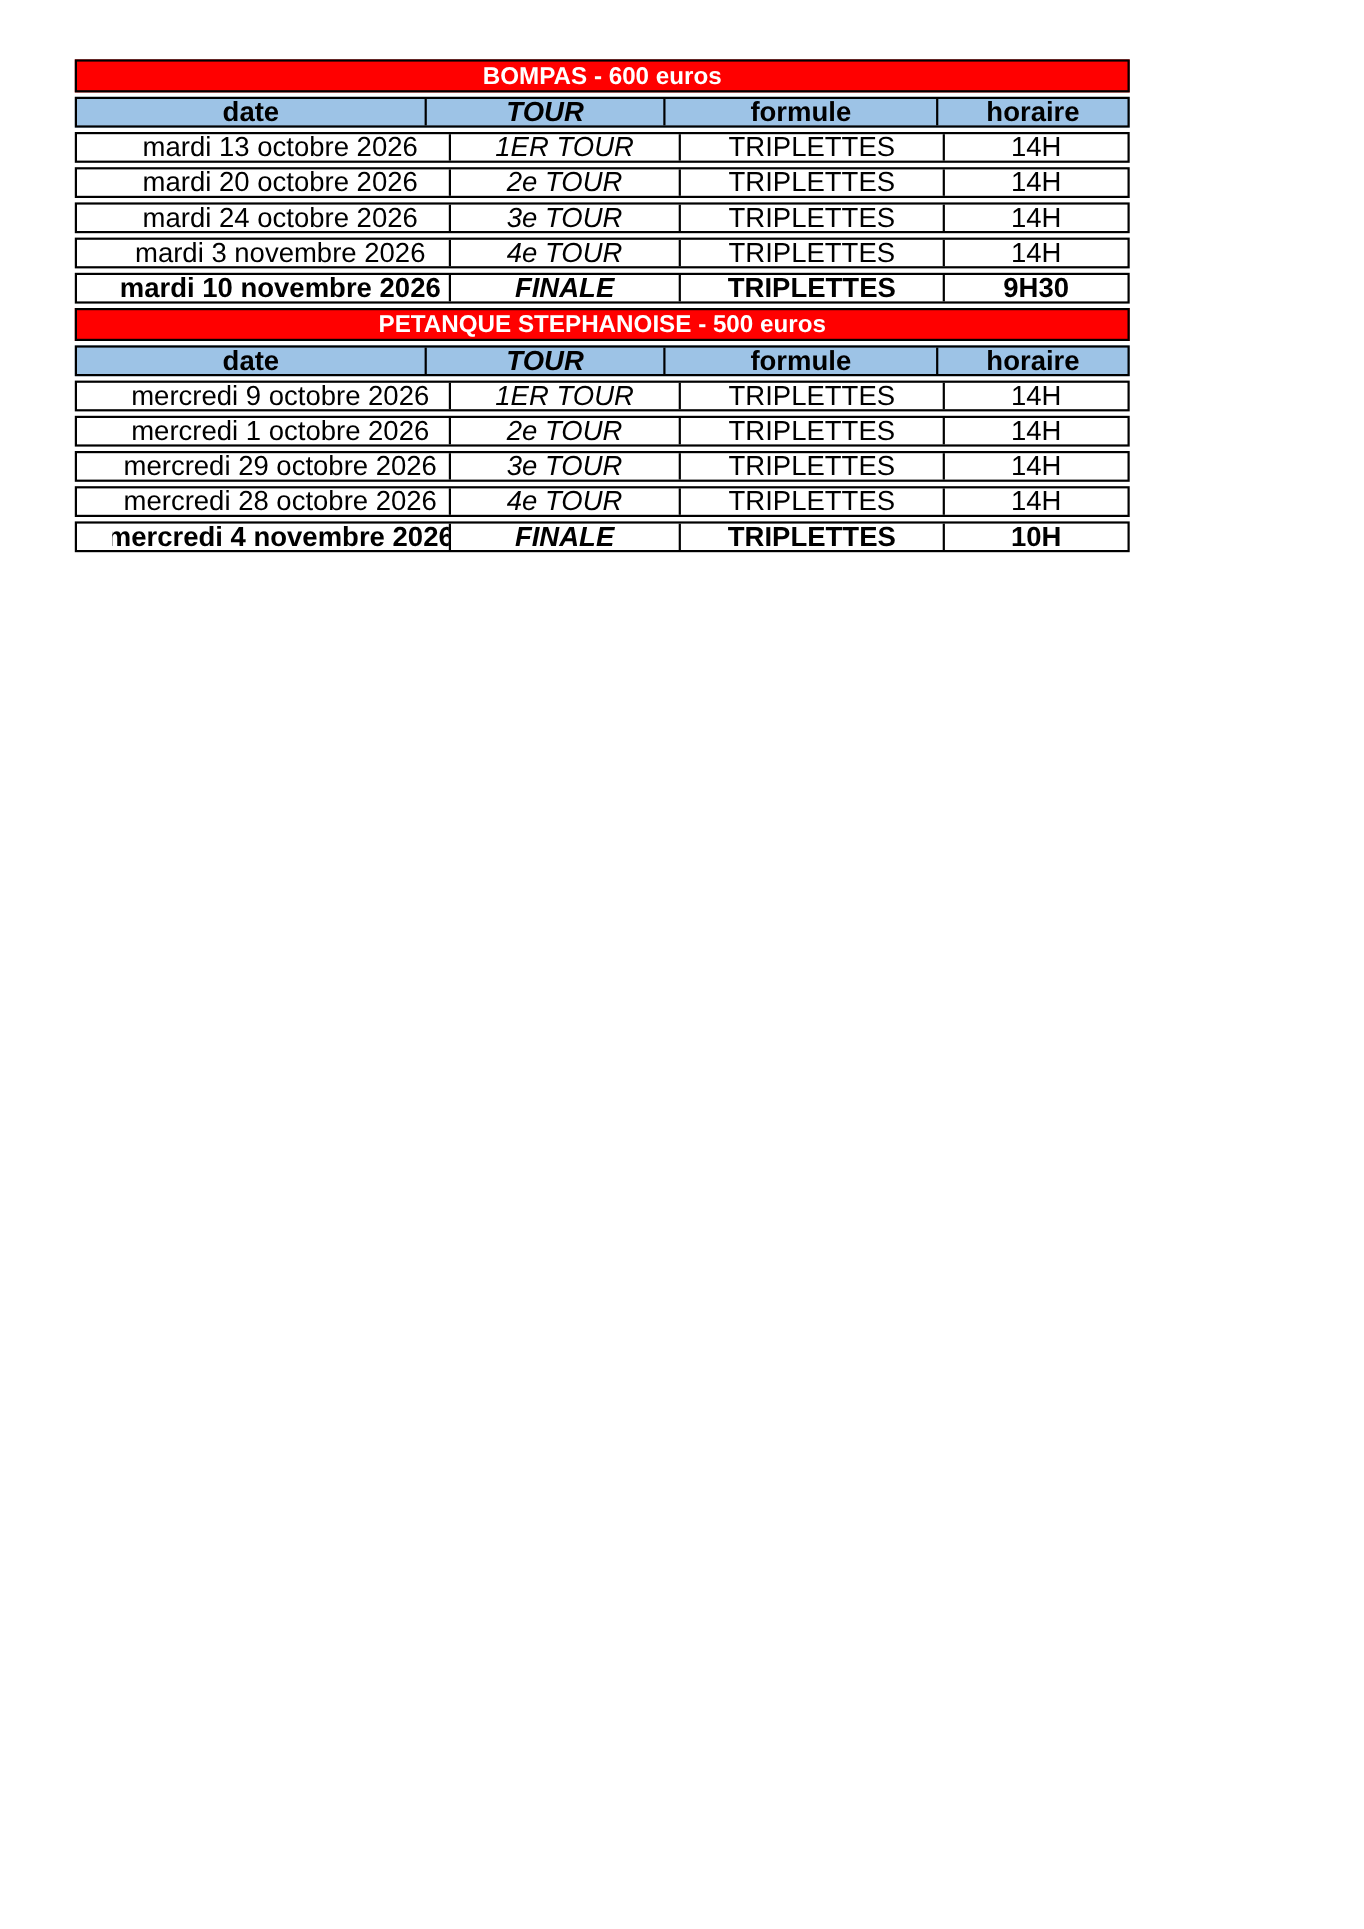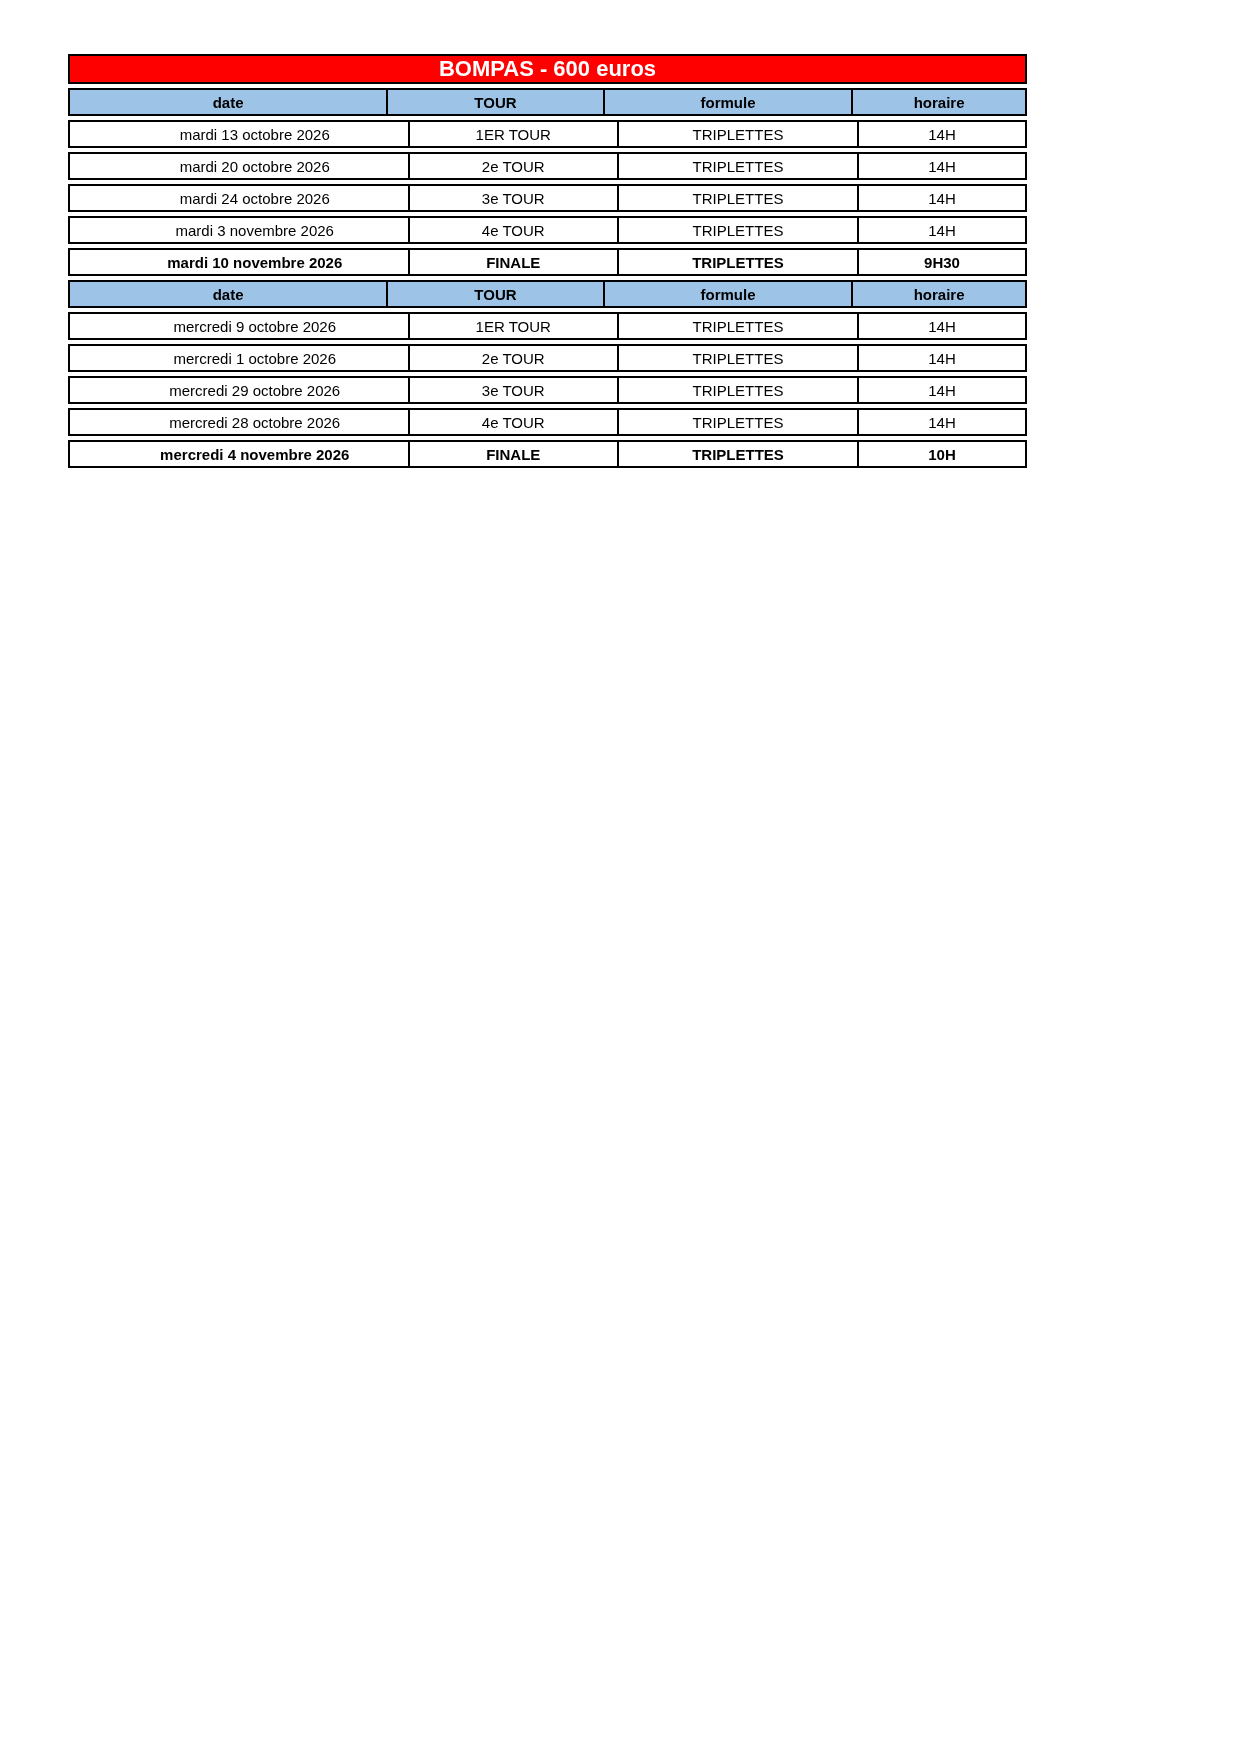--- a/index.html
+++ b/index.html
@@ -53,29 +53,29 @@
     padding-left:32px;
   }
   .trow.bold{
     font-weight:bold;
   }
   .cell{
     display:flex;
     align-items:center;
     justify-content:center;
     box-sizing:border-box;
-    font-size:15px;
+    font-size:25px;
     overflow:hidden;
     white-space:nowrap;
   }
   .cell + .cell{
     border-left:2px solid var(--border,#000);
   }
   .c0{width:33.1%;}
-  .c1{width:22.7%;}
+  .c1{width:22.7%;font-style:italic;}
   .c2{width:26.0%;}
   .c3{width:18.2%;}
 </style>
 </head>
 <body>
 
 <div class="sheet">
 
   <div>
     <div class="trow title">
@@ -113,20 +113,23 @@
     </div>
     <div class="trow data bold">
       <div class="cell c0">mardi 10 novembre 2026</div>
       <div class="cell c1">FINALE</div>
       <div class="cell c2">TRIPLETTES</div>
       <div class="cell c3">9H30</div>
     </div>
   </div>
 
   <div>
+    <div class="trow title">
+      <span>PETANQUE STEPHANOISE - 500 euros</span>
+    </div>
     <div class="trow head">
       <div class="cell c0">date</div>
       <div class="cell c1">TOUR</div>
       <div class="cell c2">formule</div>
       <div class="cell c3">horaire</div>
     </div>
     <div class="trow data">
       <div class="cell c0">mercredi 9 octobre 2026</div>
       <div class="cell c1">1ER TOUR</div>
       <div class="cell c2">TRIPLETTES</div>

